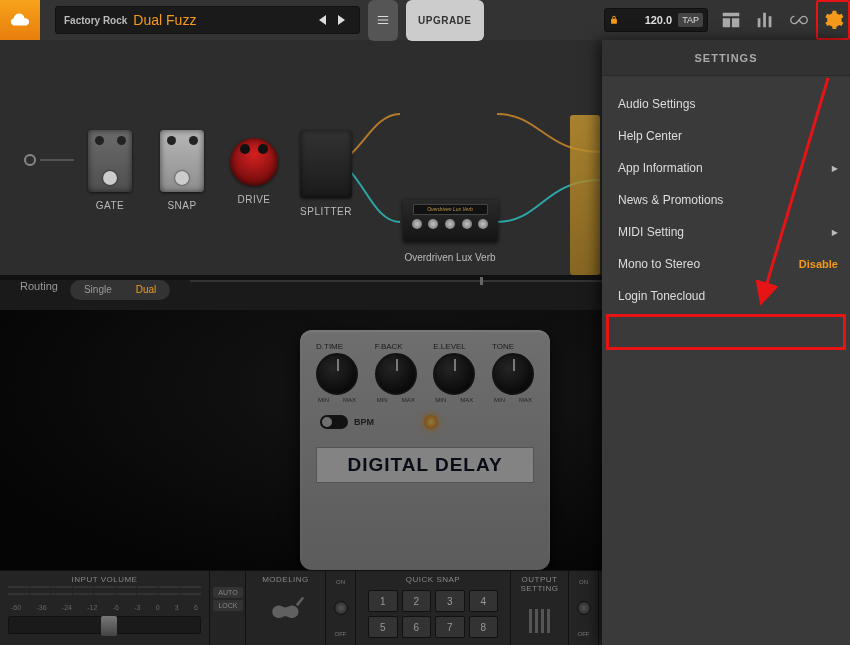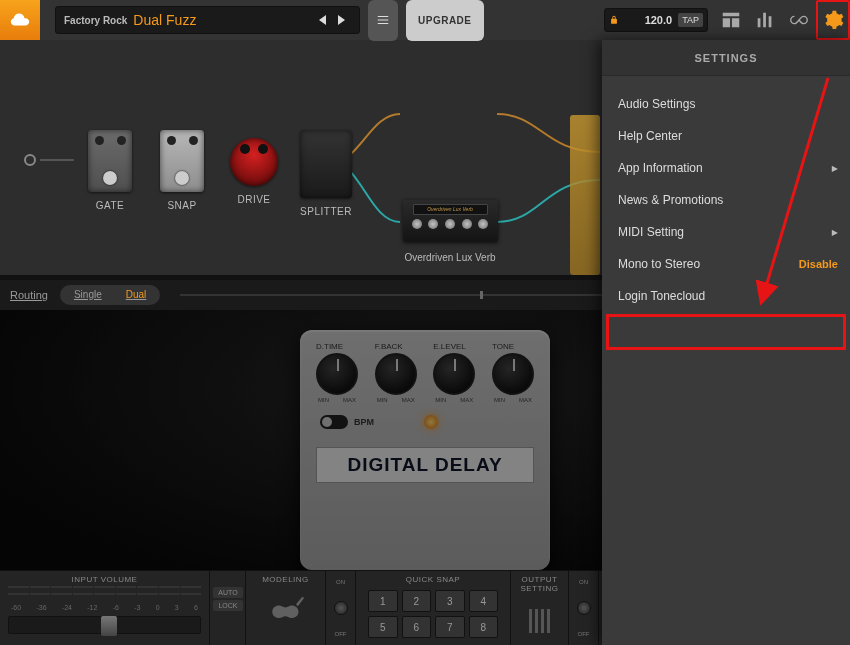--- a/index.html
+++ b/index.html
@@ -54,21 +54,21 @@
   .amp-knobs{display:flex;justify-content:space-around;margin:4px 6px 0;}
   .amp-knobs span{width:10px;height:10px;background:radial-gradient(#d9a441,#7b5a1d);border-radius:50%;}
   .amp-bot .amp-knobs span{background:radial-gradient(#c2c2c2,#6b6b6b);}
   .amp-label{color:#bbb;font-size:10px;margin-top:10px;}
   #amp1{left:400px;top:50px;}
   #amp2{left:400px;top:160px;}
 
   .cab-edge{position:absolute;right:250px;top:75px;bottom:0px;width:30px;background:linear-gradient(#c7972f,#9c7420);border-radius:3px;opacity:0.8;}
 
   
-  .routing{position:absolute;top:280px;left:0;right:0;height:30px;background:#1a1a1a;display:flex;align-items:center;padding:0 10px;font-size:11px;color:#999;text-decoration:underline;}
+  .routing{position:absolute;top:280px;left:0;right:0;height:30px;background:#1a1a1a;display:flex;align-items:flex-start;padding:0 20px;font-size:11px;color:#999;}
   .routing .rt-label{margin-right:12px;}
   .seg{background:#333;border-radius:11px;height:20px;display:flex;align-items:center;padding:2px;}
   .seg span{padding:0 12px;height:16px;line-height:16px;border-radius:9px;cursor:pointer;font-size:10px;}
   .seg .on{color:#f59a1b;}
   .rt-slider{flex:1;margin:0 20px;height:2px;background:#333;position:relative;}
   .rt-slider::after{content:"";position:absolute;left:50%;top:-3px;width:3px;height:8px;background:#666;}
   .scene{color:#888;font-size:10px;}
   .scene-dots{display:inline-block;margin-right:4px;letter-spacing:1px;}
 
   

